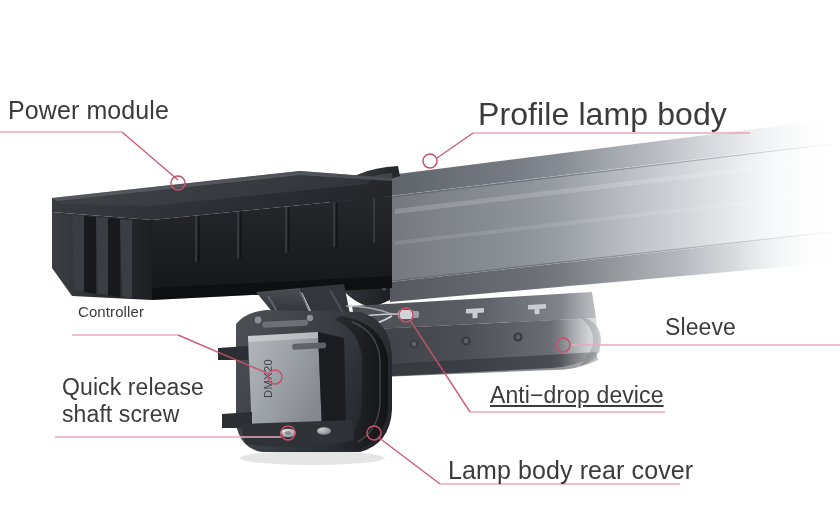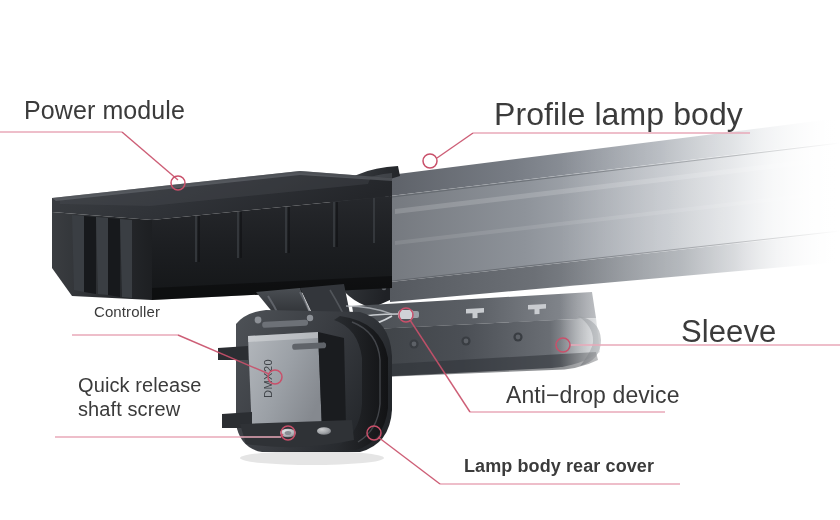--- a/index.html
+++ b/index.html
@@ -21,21 +21,20 @@
     width:840px;height:520px;
   }
   #leaders{pointer-events:none;}
   .callout-label{
     position:absolute;
     color:#3b3b3b;
     font-weight:400;
     white-space:pre;
     line-height:1.18;
     letter-spacing:.1px;
-    margin-left:16px;
   }
 </style>
 </head>
 <body>
 
 <div id="stage">
 
   <svg id="art" viewBox="0 0 840 520" aria-hidden="true">
     <defs>
 
@@ -308,20 +307,20 @@
         <line x1="440" y1="484" x2="680" y2="484" stroke="#e8a8b8" stroke-width="1.6"></line>
         <polyline points="440,484 378,437" fill="none" stroke="#c9506a" stroke-width="1.4" opacity="0.92"></polyline>
         <circle cx="374" cy="433" r="7" fill="none" stroke="#c9506a" stroke-width="1.5"></circle>
       </g>
     </svg>
 
   <div id="labels">
       <div class="callout-label" style="left: 8px; top: 96px; font-size: 25px; color: rgb(59, 59, 59);">Power module</div>
       <div class="callout-label" style="left: 478px; top: 96px; font-size: 32px; color: rgb(59, 59, 59);">Profile lamp body</div>
       <div class="callout-label" style="left: 78px; top: 303px; font-size: 15px; color: rgb(59, 59, 59);">Controller</div>
-      <div class="callout-label" style="left: 62px; top: 374px; font-size: 20px; color: rgb(59, 59, 59);">Quick release
+      <div class="callout-label" style="left: 62px; top: 374px; font-size: 23px; color: rgb(59, 59, 59);">Quick release
 shaft screw</div>
-      <div class="callout-label" style="left: 665px; top: 314px; font-size: 31px; color: rgb(59, 59, 59);">Sleeve</div>
-      <div class="callout-label" style="left: 490px; top: 382px; font-size: 23px; color: rgb(59, 59, 59);">Anti−drop device</div>
-      <div class="callout-label" style="left: 448px; top: 456px; font-size: 18px; color: rgb(59, 59, 59); font-weight: bold;">Lamp body rear cover</div>
+      <div class="callout-label" style="left: 665px; top: 314px; font-size: 23px; color: rgb(59, 59, 59);">Sleeve</div>
+      <div class="callout-label" style="left: 490px; top: 382px; font-size: 23px; color: rgb(59, 59, 59); text-decoration: underline;">Anti−drop device</div>
+      <div class="callout-label" style="left: 448px; top: 456px; font-size: 25px; color: rgb(59, 59, 59);">Lamp body rear cover</div>
     </div>
 
 </div>
 
 </body></html>

